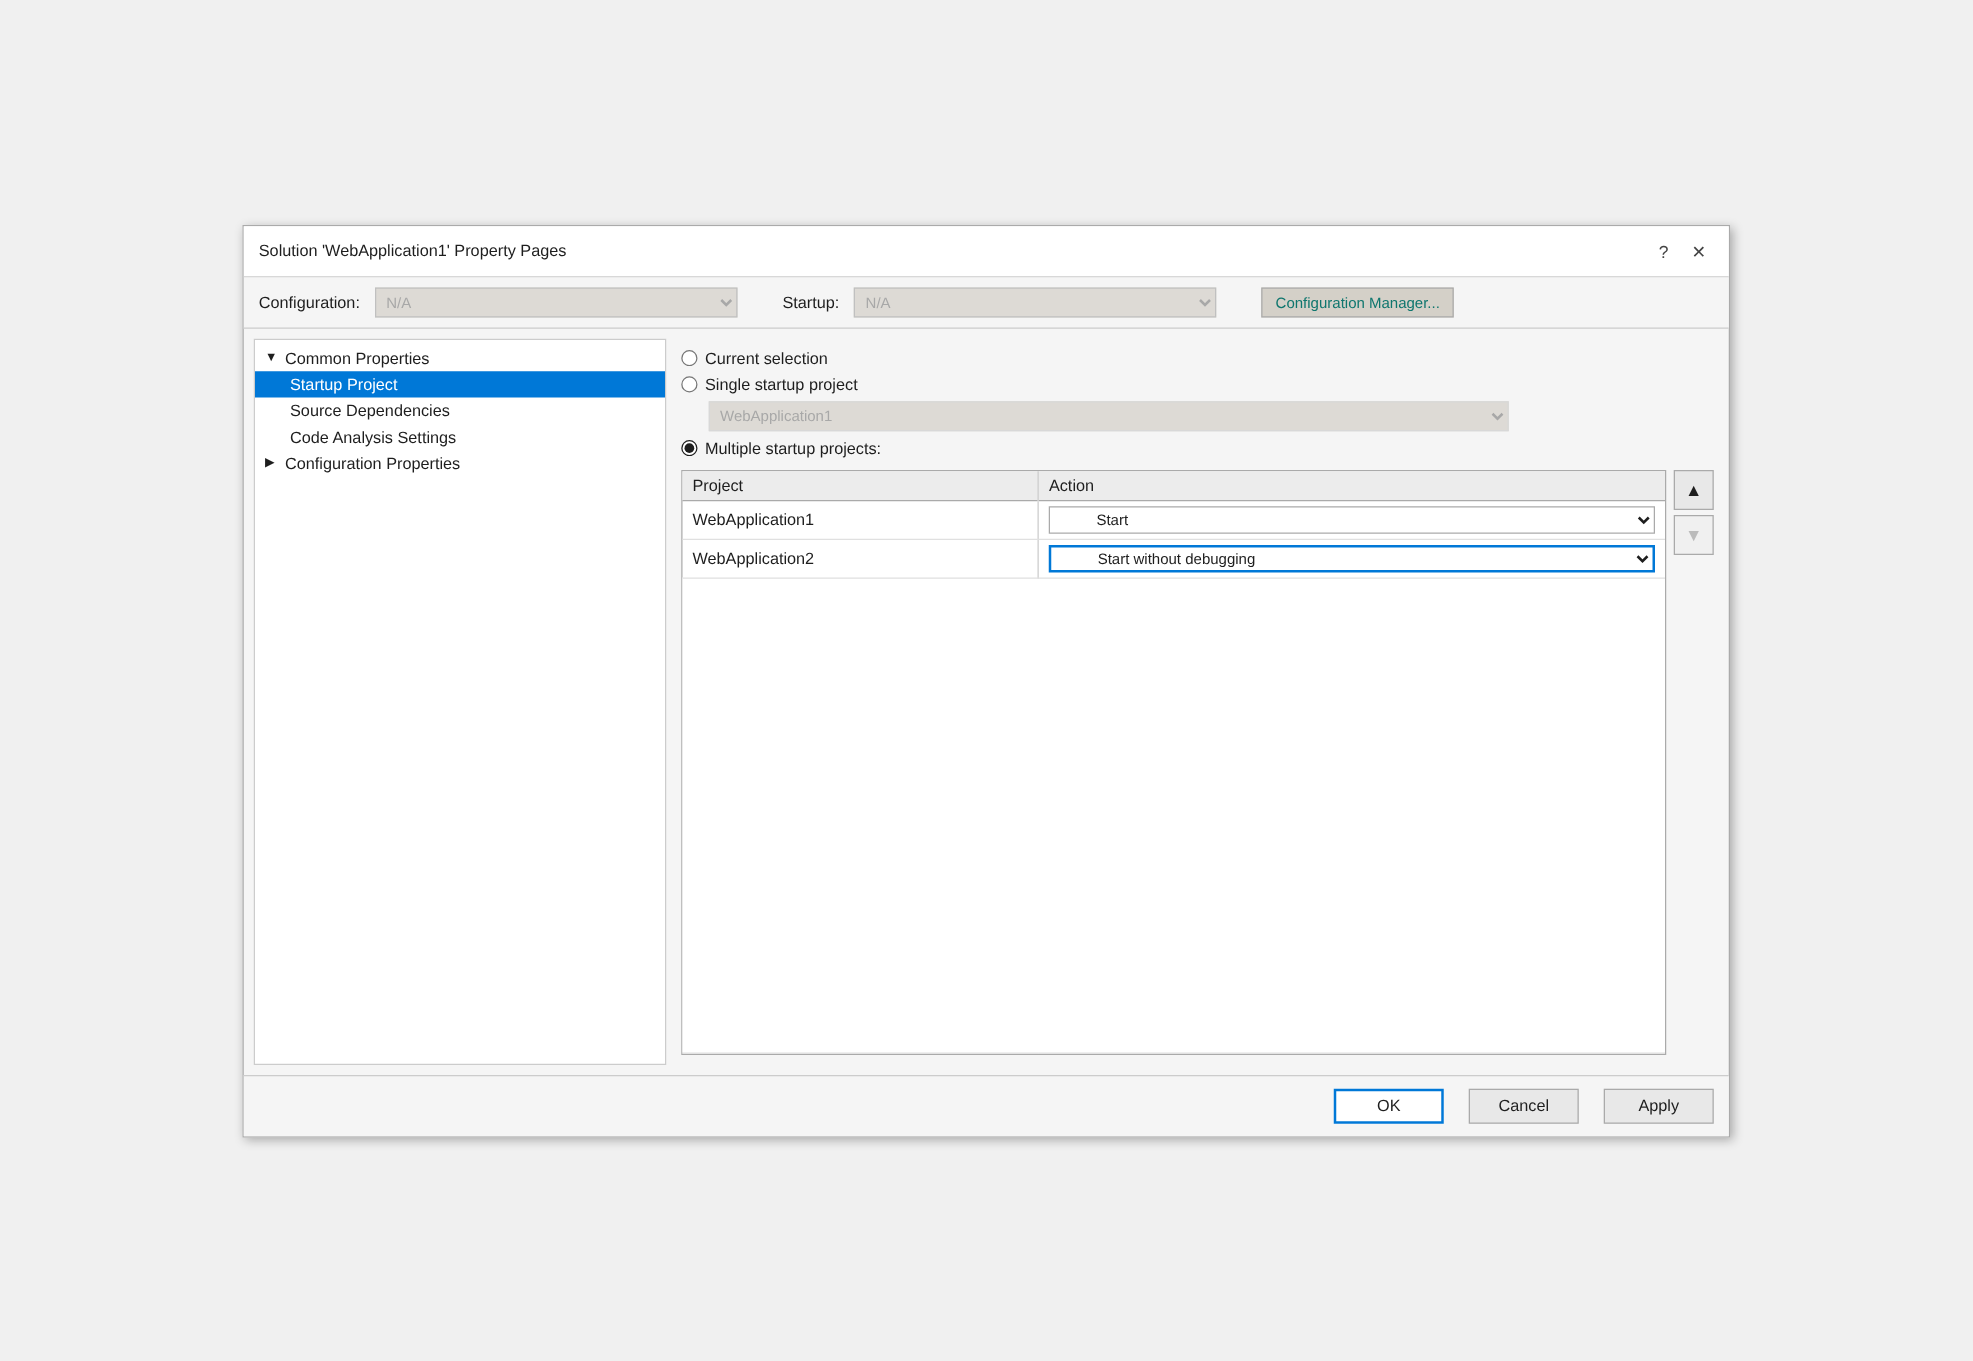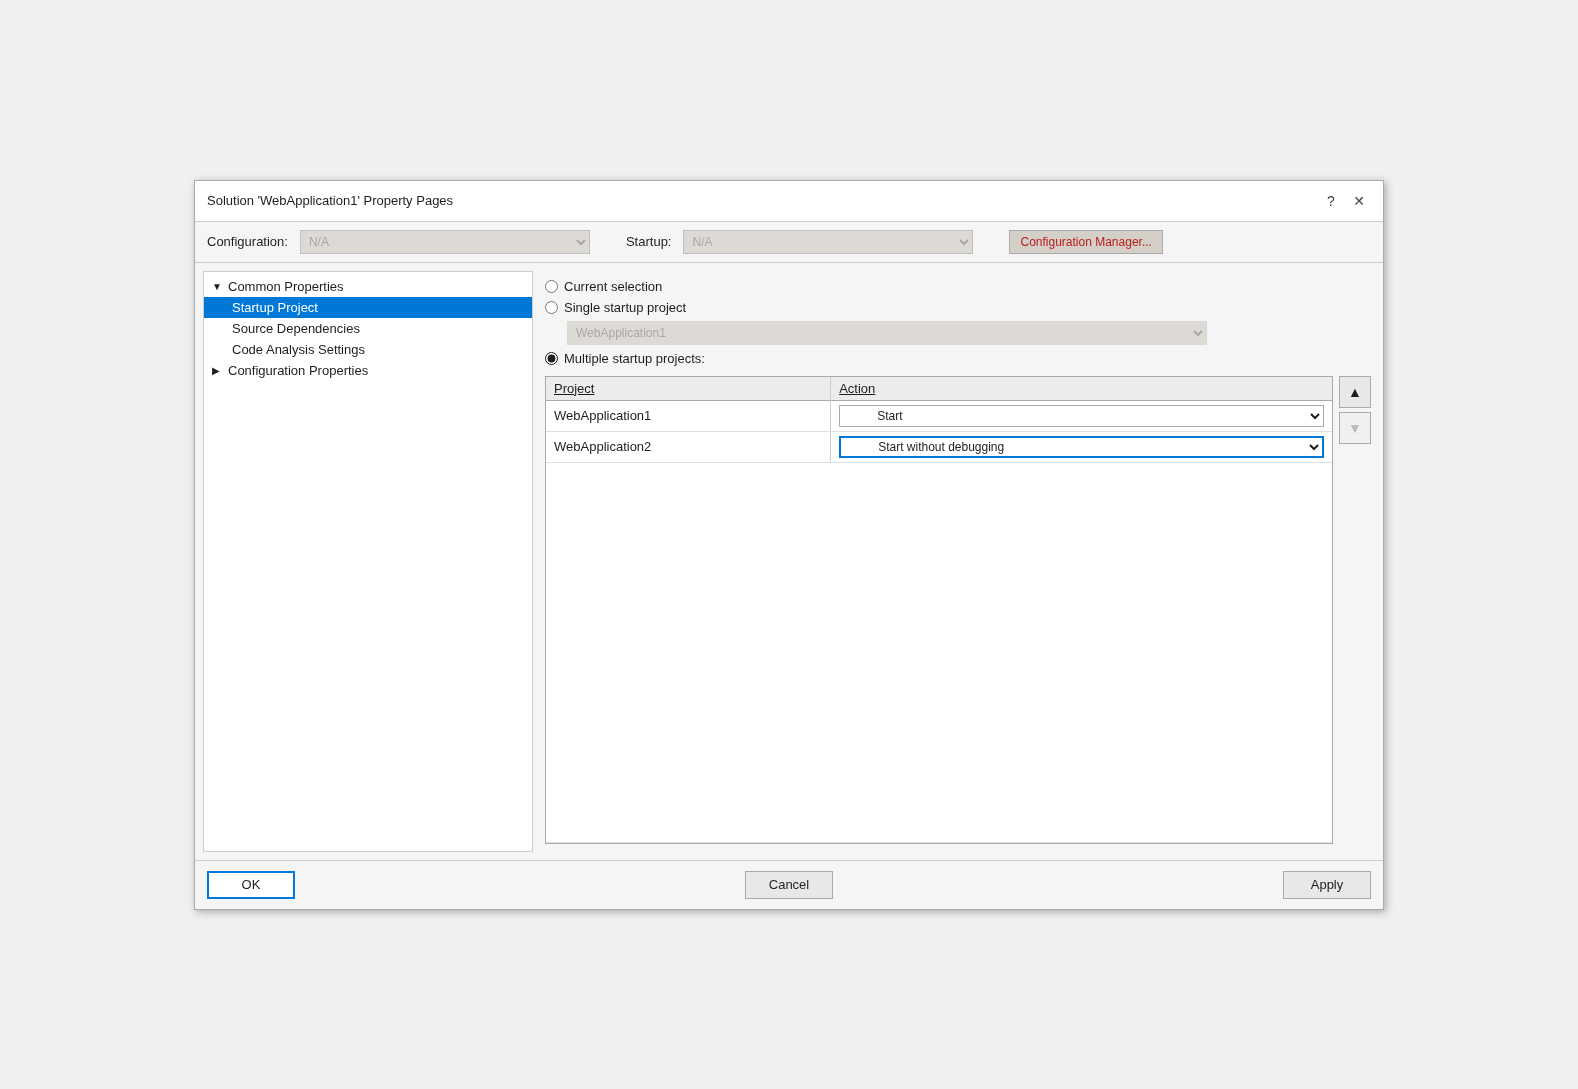--- a/index.html
+++ b/index.html
@@ -71,21 +71,21 @@
       cursor: not-allowed;
     }
     .toolbar select.wide { width: 290px; }
     .toolbar-sep { flex: 0 0 20px; }
     .config-mgr-btn {
       height: 24px;
       background: #d4d0c8;
       border: 1px solid #aaa;
       padding: 0 10px;
       font-size: 12px;
-      color: #b91c1c;
+      color: #0f766e;
       cursor: not-allowed;
     }
 
     .content-area {
       display: flex;
       flex: 1;
       padding: 8px;
       gap: 8px;
     }
 
@@ -177,21 +177,20 @@
     .project-table thead tr {
       background: #ececec;
       border-bottom: 1px solid #aaa;
     }
     .project-table th {
       padding: 4px 8px;
       text-align: left;
       font-weight: normal;
       border-right: 1px solid #ccc;
       color: #1e1e1e;
-      text-decoration: underline;
     }
     .project-table th:last-child { border-right: none; }
     .project-table td {
       padding: 4px 8px;
       border-bottom: 1px solid #e0e0e0;
       border-right: 1px solid #ccc;
       color: #1e1e1e;
     }
     .project-table td:last-child { border-right: none; }
     .action-select {
@@ -232,22 +231,22 @@
       color: #bbb;
       cursor: not-allowed;
       background: #f0f0f0;
     }
 
     
     .footer {
       border-top: 1px solid #ccc;
       padding: 10px 12px;
       display: flex;
-      justify-content: space-between;
-      gap: 8px;
+      justify-content: flex-end;
+      gap: 20px;
       background: #f5f5f5;
     }
     .footer-btn {
       width: 88px;
       height: 28px;
       border: 1px solid #aaa;
       background: #e8e8e8;
       font-size: 13px;
       cursor: pointer;
       color: #1e1e1e;

